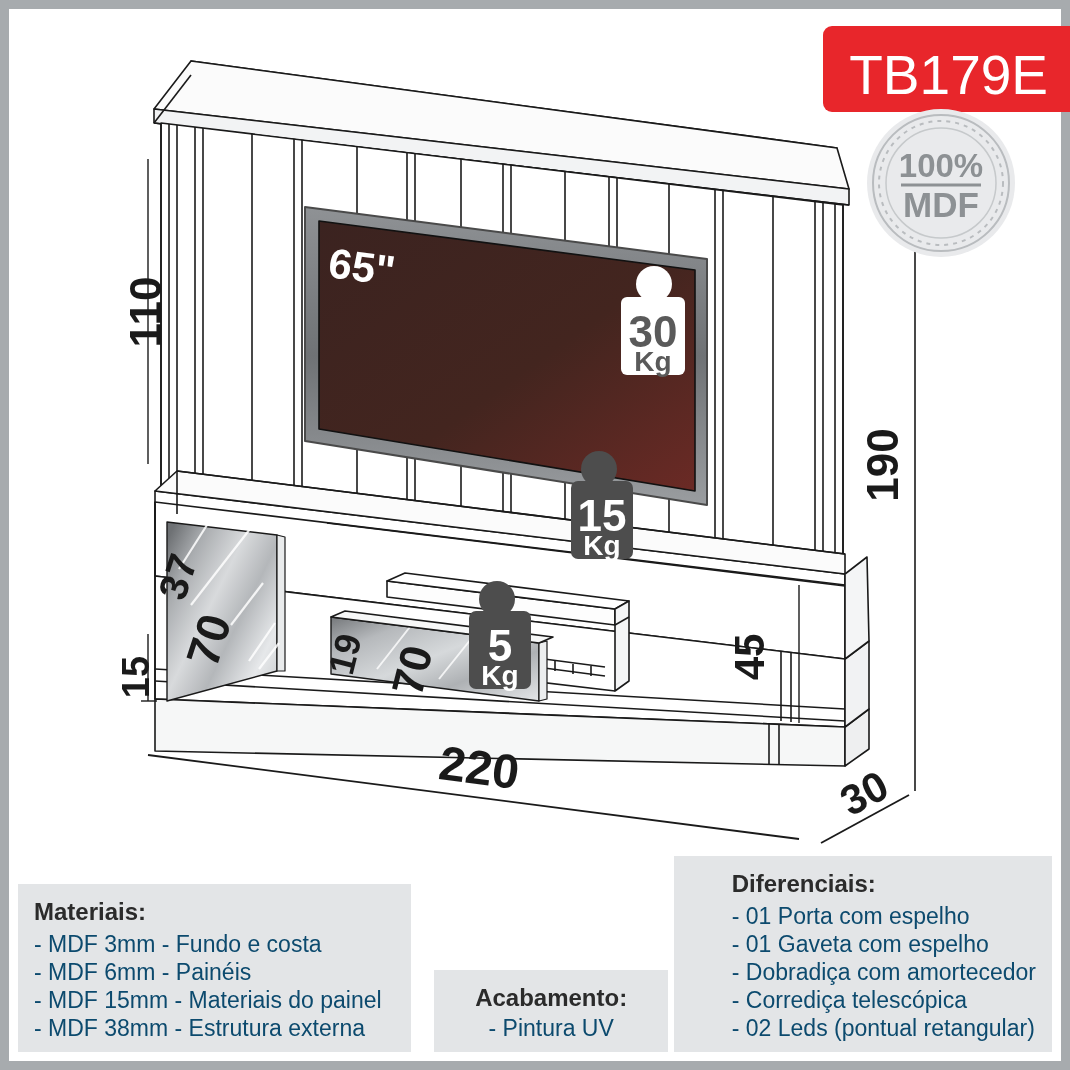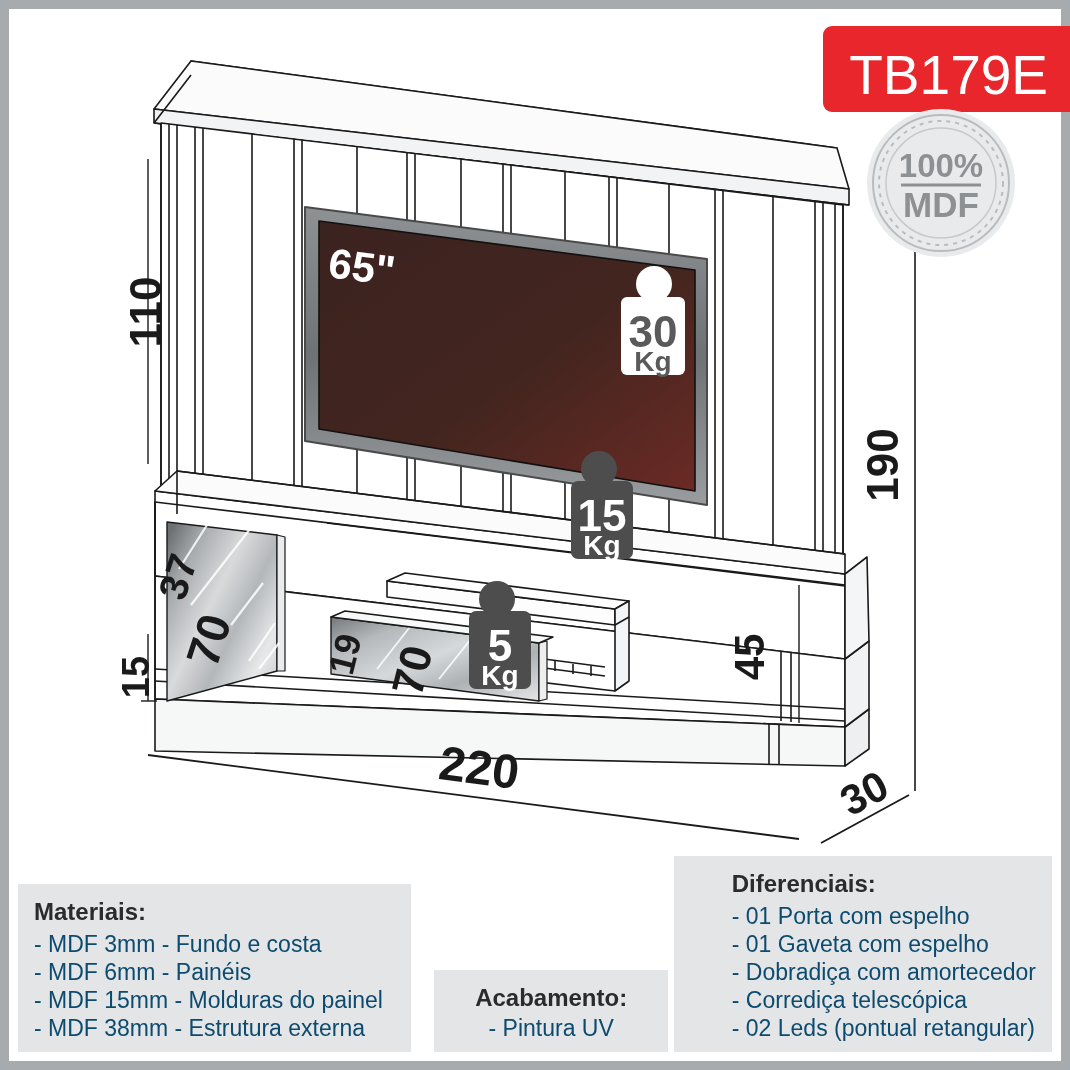--- a/index.html
+++ b/index.html
@@ -283,21 +283,21 @@
     <line x1="36" y1="78" x2="116" y2="78" stroke="#8d9194" stroke-width="3"></line>
     <text id="s-bot" x="76" y="110" fill="#8d9194" font-family="Liberation Sans, sans-serif" font-size="35" font-weight="bold" text-anchor="middle">MDF</text>
   </svg>
 
   <div id="info-bar">
 
     <div class="info-col c1">
       <div class="info-title">Materiais:</div>
       <div class="info-line">- MDF 3mm - Fundo e costa</div>
       <div class="info-line">- MDF 6mm - Painéis</div>
-      <div class="info-line">- MDF 15mm - Molduras do painel</div>
+      <div class="info-line">- MDF 15mm - Materiais do painel</div>
       <div class="info-line">- MDF 38mm - Estrutura externa</div>
     </div>
 
     <div class="col-gap"></div>
 
     <div class="info-col c2">
       <div class="info-title">Acabamento:</div>
       <div class="info-line">- Pintura UV</div>
     </div>
 

